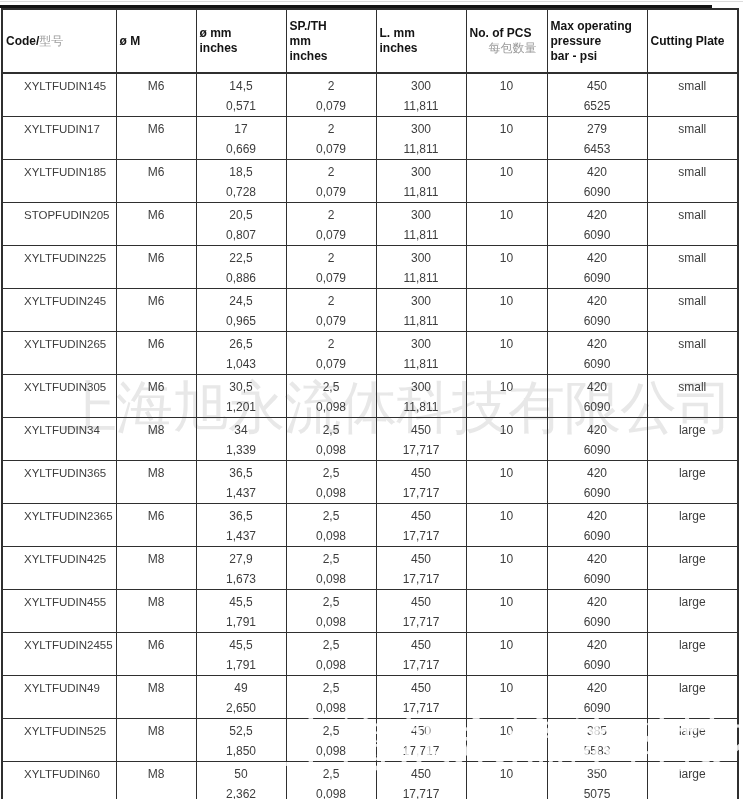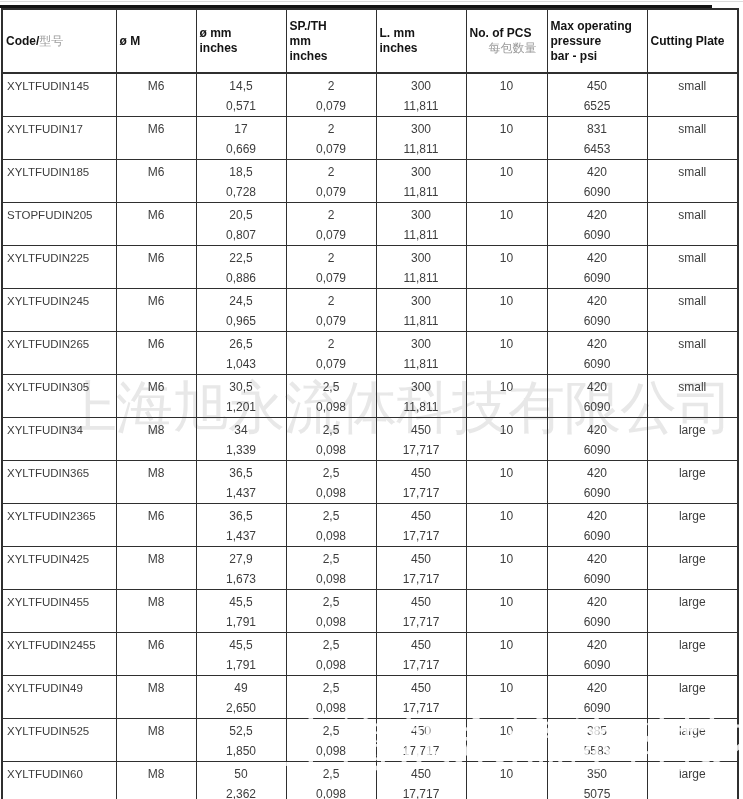--- a/index.html
+++ b/index.html
@@ -50,21 +50,21 @@
   }
   th .hline{line-height:15px;padding-left:3px;white-space:nowrap;}
   th .cell-flex{
     height:62px;display:flex;flex-direction:column;justify-content:center;
   }
   th .cn{color:var(--cn_gray);font-weight:normal;font-size:12px;text-align:right;}
   th .cn-line{text-align:center;padding-left:12px;}
   td{font-size:12px;}
   td .line{line-height:20px;height:20px;padding-top:0;text-align:center;white-space:nowrap;}
   td .line:first-child{margin-top:2px;}
-  td.left-cell .line{text-align:left;padding-left:4px;}
+  td.left-cell .line{text-align:left;padding-left:21px;}
   td.left-cell{font-size:11.5px;}
   .watermark{
     position:absolute;
     white-space:nowrap;
     pointer-events:none;
     font-size:57px;
     letter-spacing:-1px;
     font-family:"Liberation Sans","DejaVu Sans",sans-serif;
     z-index:5;
   }
@@ -192,21 +192,21 @@
           <div class="line">0,079</div>
         </td>
         <td>
           <div class="line">300</div>
           <div class="line">11,811</div>
         </td>
         <td>
           <div class="line">10</div>
         </td>
         <td>
-          <div class="line">831</div>
+          <div class="line">279</div>
           <div class="line">6453</div>
         </td>
         <td>
           <div class="line">small</div>
         </td>
       </tr>
       <tr>
         <td class="left-cell">
           <div class="line">XYLTFUDIN185</div>
         </td>

